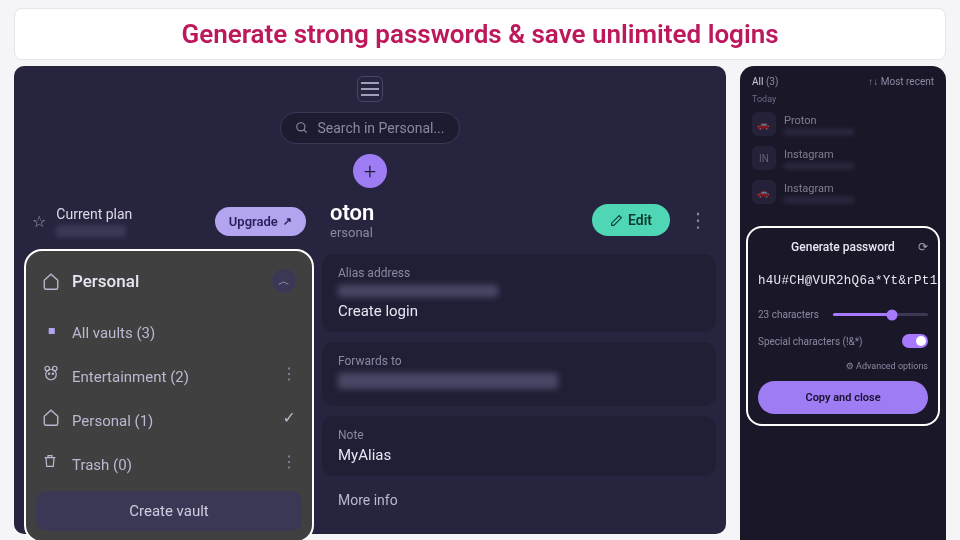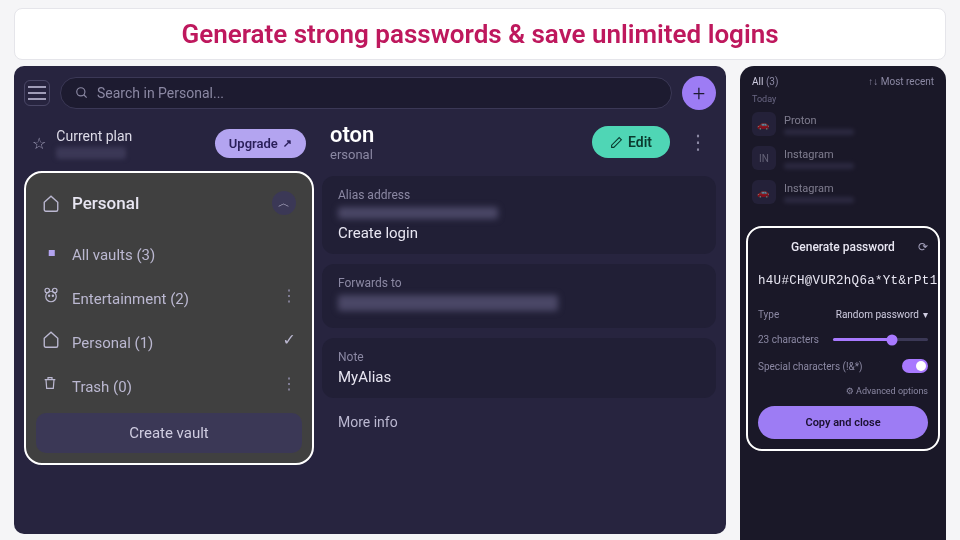--- a/index.html
+++ b/index.html
@@ -4,21 +4,21 @@
 <style>
   * { box-sizing: border-box; margin: 0; padding: 0; font-family: -apple-system, BlinkMacSystemFont, 'Segoe UI', Roboto, sans-serif; }
   body { width: 960px; height: 540px; background: #f5f5f7; overflow: hidden; }
   
   .banner { background: #fff; margin: 8px 14px 6px; padding: 10px 20px; border-radius: 8px; text-align: center; font-size: 26px; font-weight: 600; color: #be185d; border: 1px solid #e5e5ea; }
   
   .screens { display: flex; gap: 14px; padding: 0 14px; }
   
   
   .desktop { flex: 1; background: #27243f; border-radius: 10px; padding: 10px; position: relative; height: 468px; }
-  .topbar { display: flex; align-items: center; gap: 10px; }
+  .topbar { display: flex; align-items: center; gap: 10px; flex-direction: column; }
   .hamburger { width: 26px; height: 26px; display: flex; flex-direction: column; justify-content: center; gap: 4px; cursor: pointer; padding: 3px; border: 1px solid #4a4766; border-radius: 6px; }
   .hamburger span { height: 2px; background: #a09db8; }
   .search { flex: 1; background: #1d1b30; border: 1px solid #3b3856; border-radius: 18px; padding: 7px 14px; display: flex; align-items: center; gap: 8px; color: #8b88a3; font-size: 14px; }
   .add-btn { width: 34px; height: 34px; background: #9d7cf4; border-radius: 50%; display: flex; align-items: center; justify-content: center; color: #1d1b30; font-size: 22px; font-weight: 300; }
   
   .main-row { display: flex; margin-top: 12px; gap: 8px; height: 410px; }
   
   .sidebar-outer { width: 290px; position: relative; }
   .plan-row { display: flex; align-items: center; gap: 10px; padding: 6px 8px 12px; }
   .star-ico { color: #a09db8; font-size: 16px; }
@@ -237,27 +237,20 @@
         </div>
     </div>
 
     <div class="gen-panel">
       <div class="gen-head">
         <span class="gen-title">Generate password</span>
         <span class="refresh">⟳</span>
       </div>
       <div class="gen-pw">h4U#CH@VUR2hQ6a*Yt&amp;rPt1</div>
       <div class="gen-row">
-        <span>Type</span>
-        <span class="gen-val">
-            <span>Random password</span> 
-            <span>▾</span>
-          </span>
-      </div>
-      <div class="gen-row">
         <span>23 characters</span>
         <div class="slider">
             <div class="slider-fill"></div>
             <div class="slider-thumb"></div>
           </div>
       </div>
       <div class="gen-row">
         <span>Special characters (!&amp;*)</span>
         <div class="toggle"></div>
       </div>

